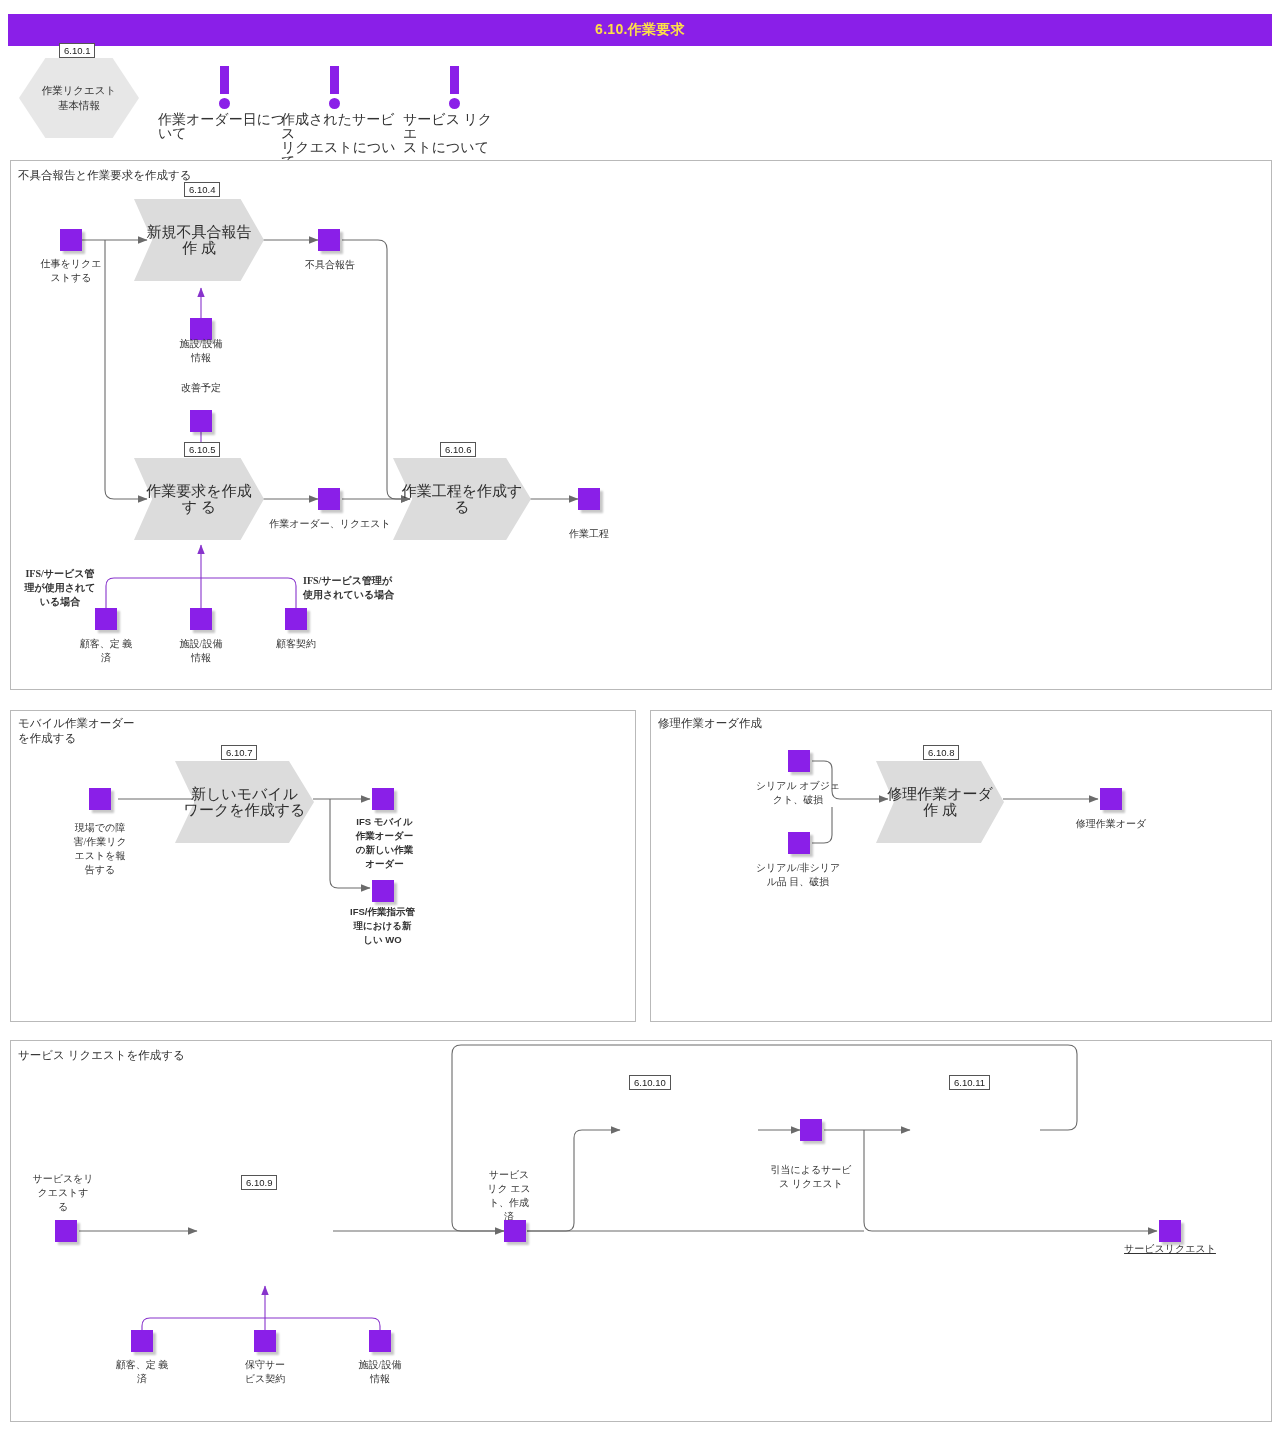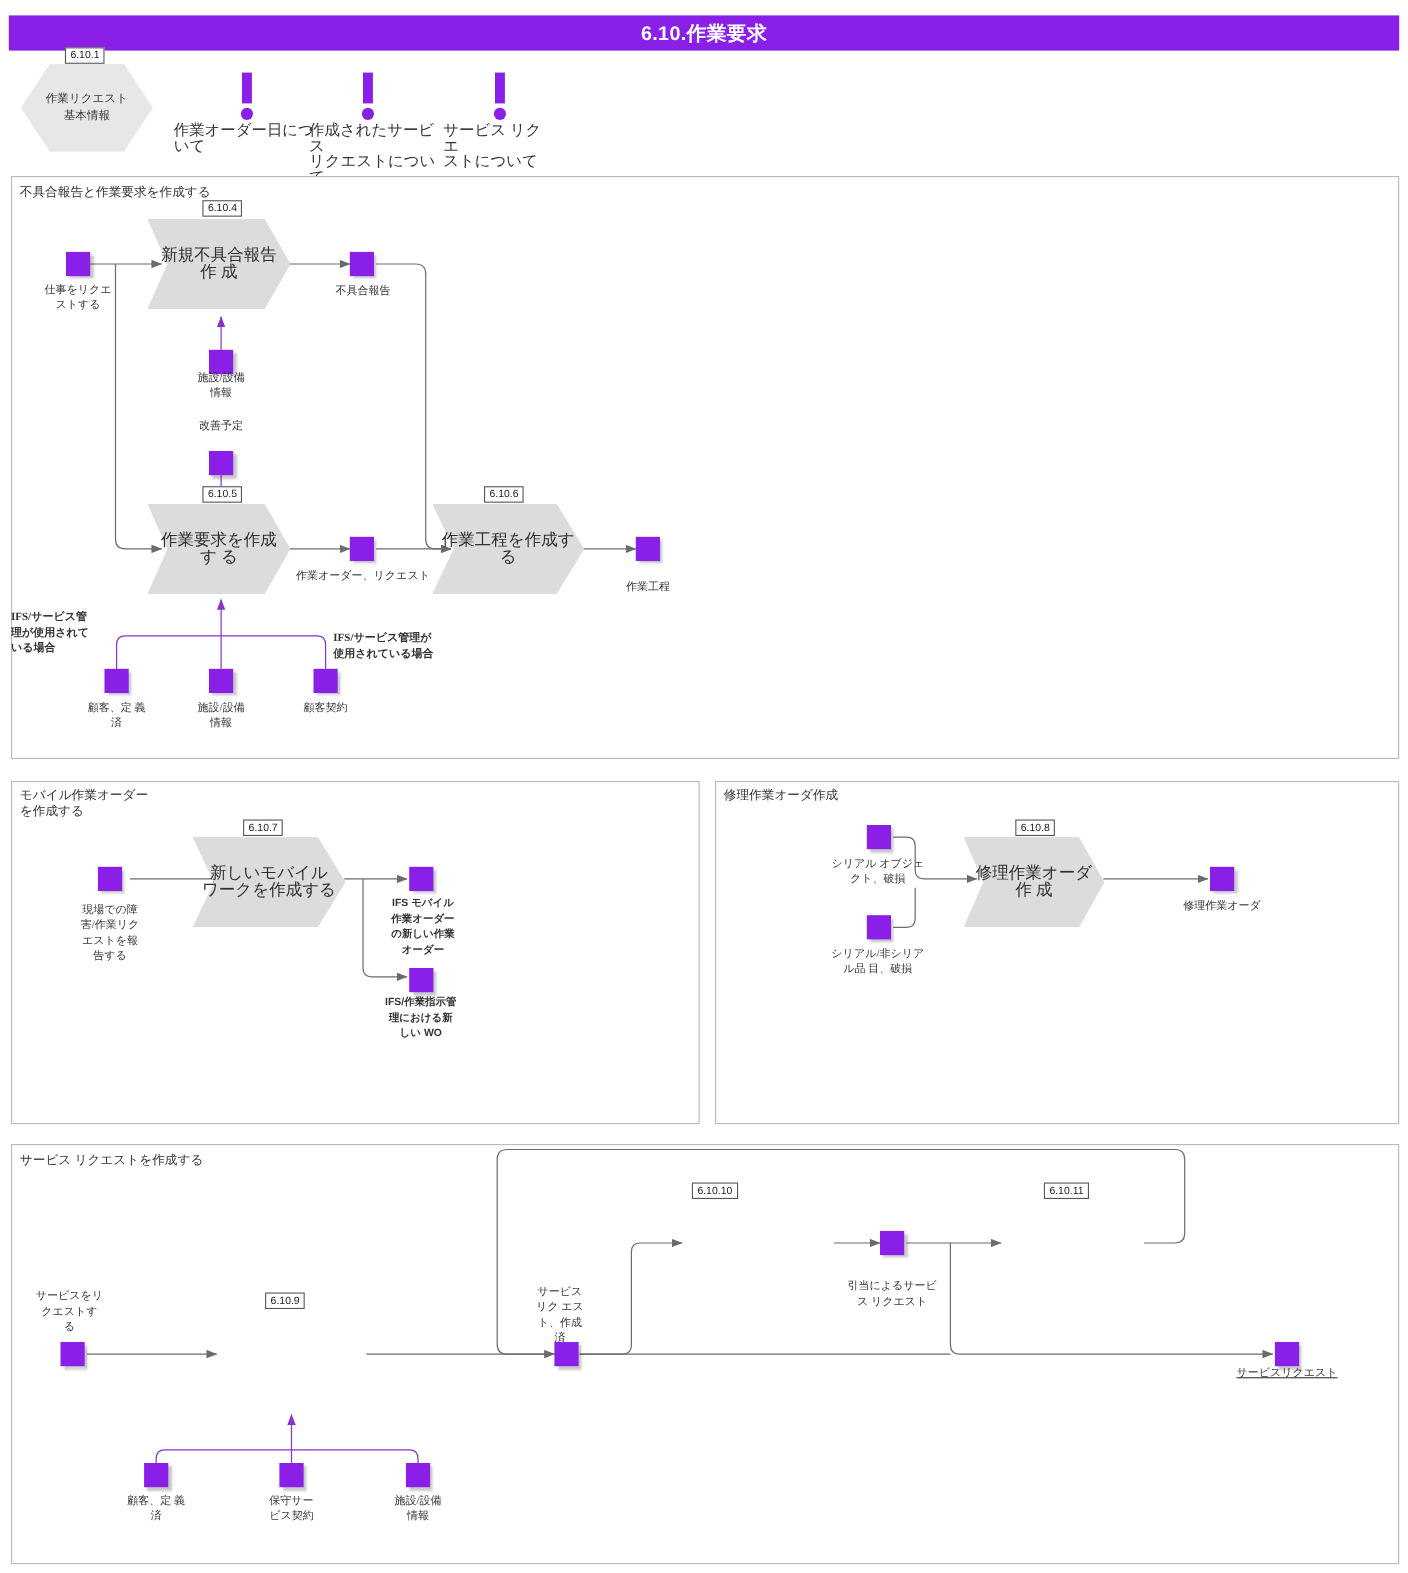--- a/index.html
+++ b/index.html
@@ -3,21 +3,21 @@
 <meta charset="utf-8">
 <style>
   html,body{margin:0;padding:0;background:#ffffff;}
   body{width:1280px;height:1430px;position:relative;
        font-family:"Liberation Serif","DejaVu Serif",serif;color:#333;}
   #root{position:absolute;left:0;top:0;width:1280px;height:1430px;overflow:hidden;}
 
   
   .titlebar{position:absolute;left:8px;top:14px;width:1264px;height:32px;
             background:#8a1fe8;display:flex;align-items:center;justify-content:center;}
-  .titlebar .t{color:#ffffff;font-weight:bold;font-size:18px;
+  .titlebar .t{color:#fde047;font-weight:bold;font-size:14px;
                font-family:"Liberation Sans","DejaVu Sans",sans-serif;letter-spacing:.3px;}
 
   
   .group{position:absolute;border:1px solid #b9b9b9;background:#fff;}
   .group-title{position:absolute;font-size:11.5px;color:#333;line-height:15px;
                white-space:pre-line;}
 
   
   .hex{position:absolute;width:120px;height:80px;}
   .hex .shape{position:absolute;inset:0;background:#e7e7e7;
@@ -182,21 +182,21 @@
   <div class="nodelbl" style="left:59px;top:637px;width:94px;">顧客、定 義
 済</div>
 
   <div class="node" style="left:190px;top:608px;"></div>
   <div class="nodelbl" style="left:156px;top:637px;width:90px;">施設/設備
 情報</div>
 
   <div class="node" style="left:285px;top:608px;"></div>
   <div class="nodelbl" style="left:251px;top:637px;width:90px;">顧客契約</div>
 
-  <div class="cond b" style="left:10px;top:555px;width:100px;text-align:left;">IFS/サービス管
+  <div class="cond b" style="left:10px;top:567px;width:100px;text-align:center;">IFS/サービス管
 理が使用されて
 いる場合</div>
   <div class="cond b" style="left:303px;top:574px;width:130px;">IFS/サービス管理が
 使用されている場合</div>
 
   <div class="group" style="left:10px;top:710px;width:624px;height:310px;"></div>
   <div class="group-title" style="left:18px;top:716px;">モバイル作業オーダー
 を作成する</div>
 
   <svg class="conn">

